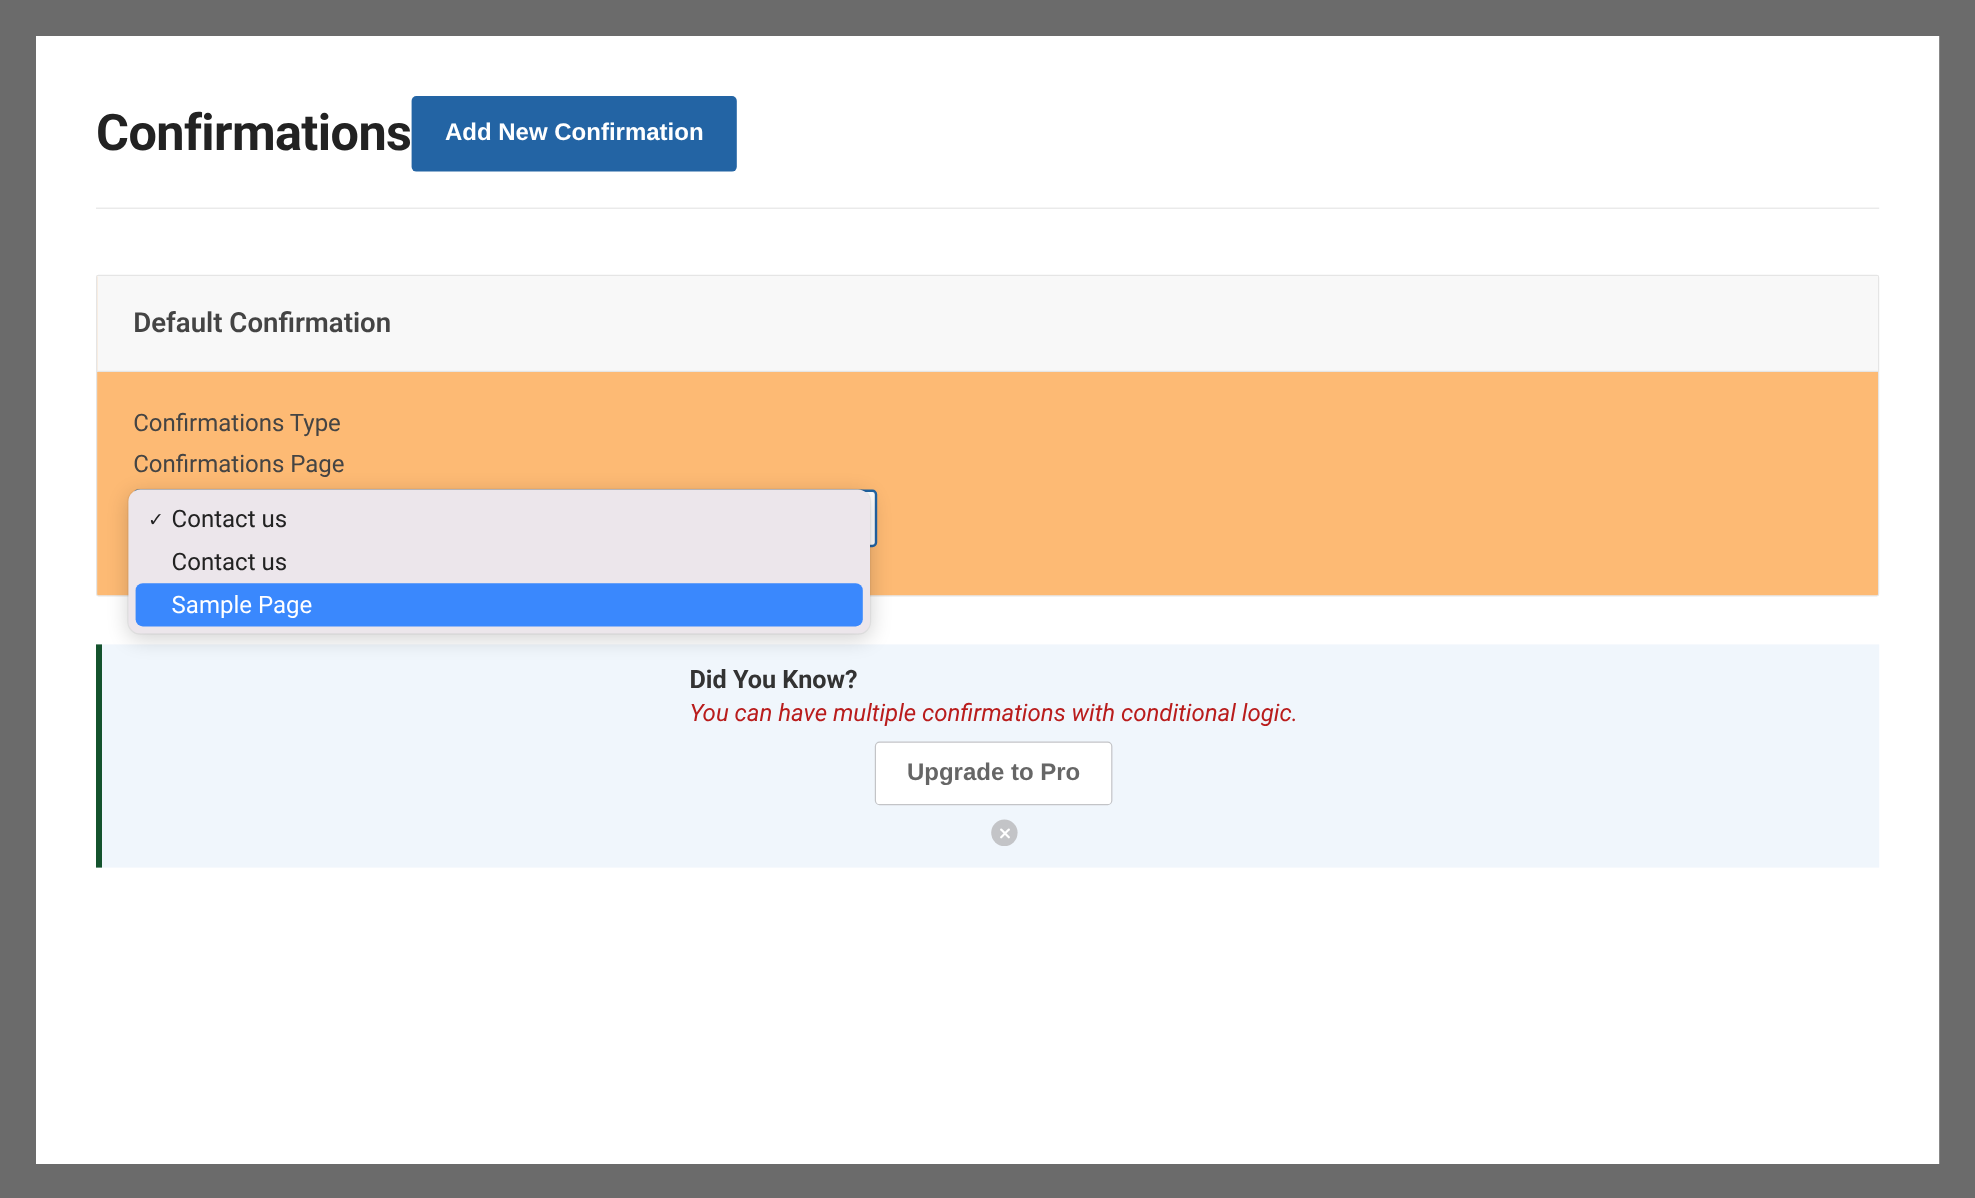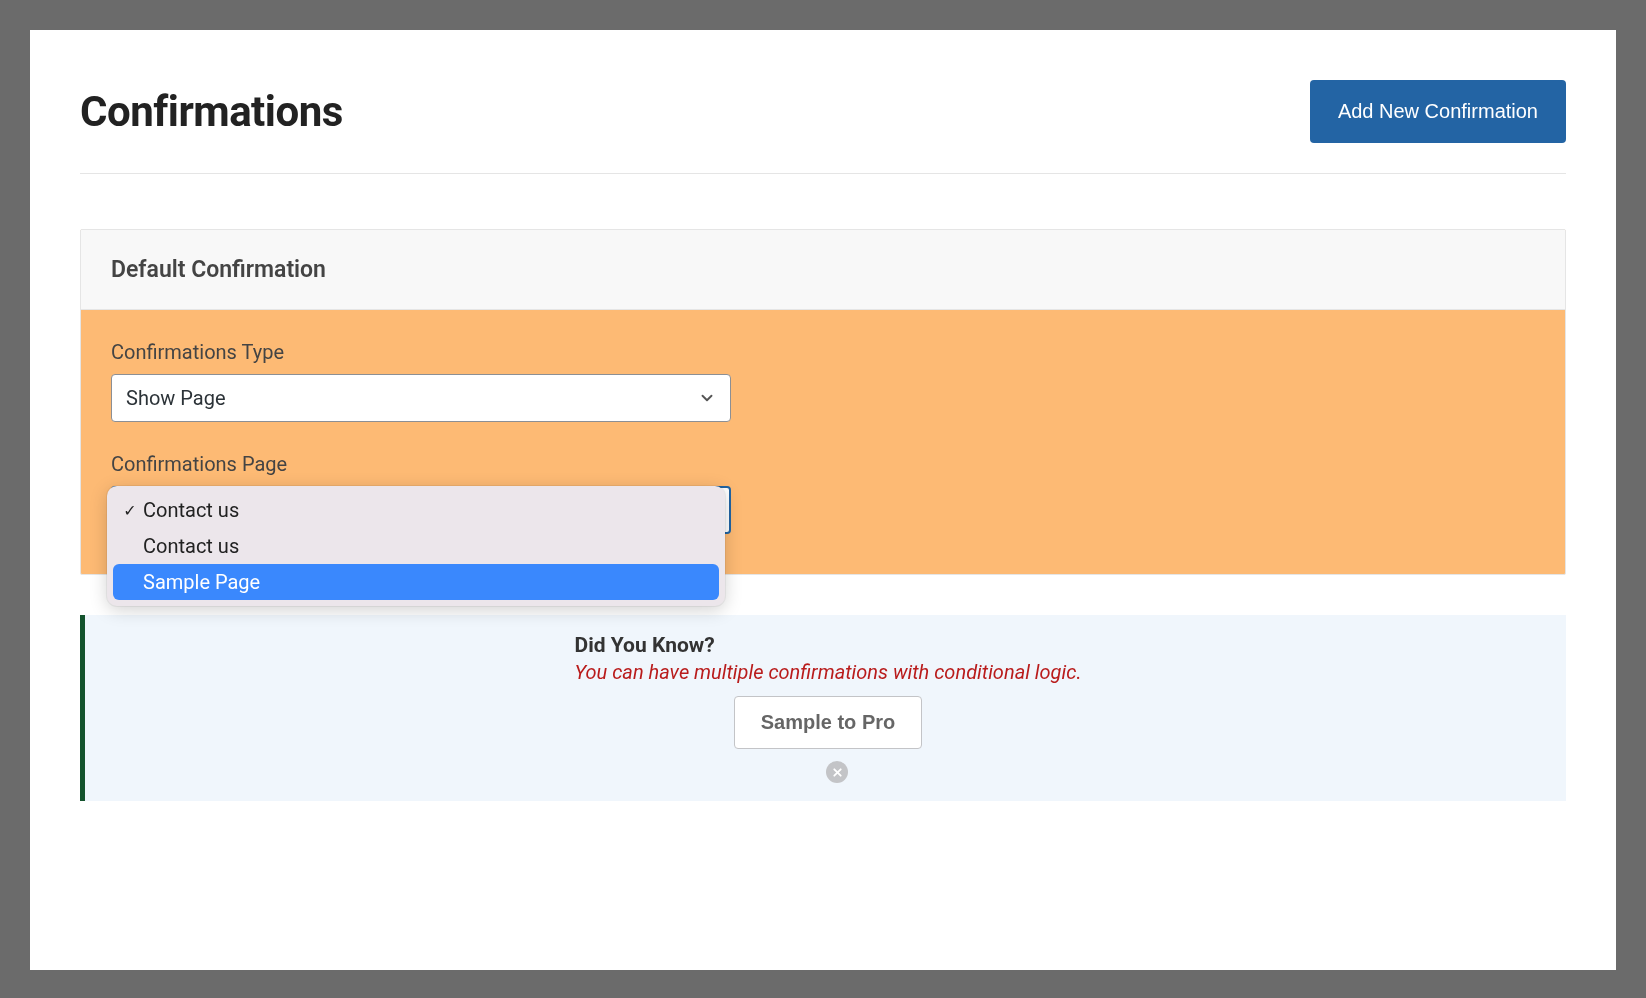--- a/index.html
+++ b/index.html
@@ -11,37 +11,37 @@
   }
   .app {
     background: #fff;
     width: 100%;
     min-height: 940px;
     padding: 50px 50px 40px 50px;
   }
   .header-row {
     display: flex;
     align-items: center;
-    justify-content: space-between;
+    justify-content: flex-start;
     margin-bottom: 30px;
   }
   .page-title {
     font-size: 42px;
     font-weight: 700;
     color: #222;
     letter-spacing: -0.5px;
   }
   .add-btn {
     background: #2364a4;
     color: #fff;
     border: none;
     border-radius: 4px;
     padding: 20px 28px;
     font-size: 20px;
-    font-weight: 400;
+    font-weight: 700;
     cursor: pointer;
   }
   .divider {
     border-top: 1px solid #e5e5e5;
     margin-bottom: 55px;
   }
   .card {
     border: 1px solid #e5e5e5;
     border-radius: 2px;
     background: #fdba74;
@@ -184,26 +184,20 @@
     <button class="add-btn">Add New Confirmation</button>
   </div>
 
   <div class="divider"></div>
 
   <div class="card">
     <div class="card-header">Default Confirmation</div>
     <div class="card-body">
 
       <div class="field-label">Confirmations Type</div>
-      <div class="select">
-        <span>Show Page</span>
-        <svg width="18" height="18" viewBox="0 0 24 24" fill="none" stroke="#555" stroke-width="2.5" stroke-linecap="round" stroke-linejoin="round">
-            <polyline points="6 9 12 15 18 9"></polyline>
-          </svg>
-      </div>
 
       <div class="field-label">Confirmations Page</div>
       <div class="page-select-wrap">
         <div class="page-select-ghost"></div>
 
         <div class="dropdown">
           <div class="dd-item">
             <span class="dd-check">✓</span>
             <span>Contact us</span>
           </div>
@@ -219,21 +213,21 @@
       </div>
 
     </div>
   </div>
 
   <div class="info-banner">
     <div class="info-text">
       <div class="info-title">Did You Know?</div>
       <div class="info-desc">You can have multiple confirmations with conditional logic.</div>
     </div>
-    <button class="upgrade-btn">Sample to Pro</button>
+    <button class="upgrade-btn">Upgrade to Pro</button>
     <div class="dismiss">
       <svg width="11" height="11" viewBox="0 0 24 24" fill="none" stroke="#fff" stroke-width="4" stroke-linecap="round">
           <line x1="5" y1="5" x2="19" y2="19"></line>
           <line x1="19" y1="5" x2="5" y2="19"></line>
         </svg>
     </div>
   </div>
 
 </div>
 

